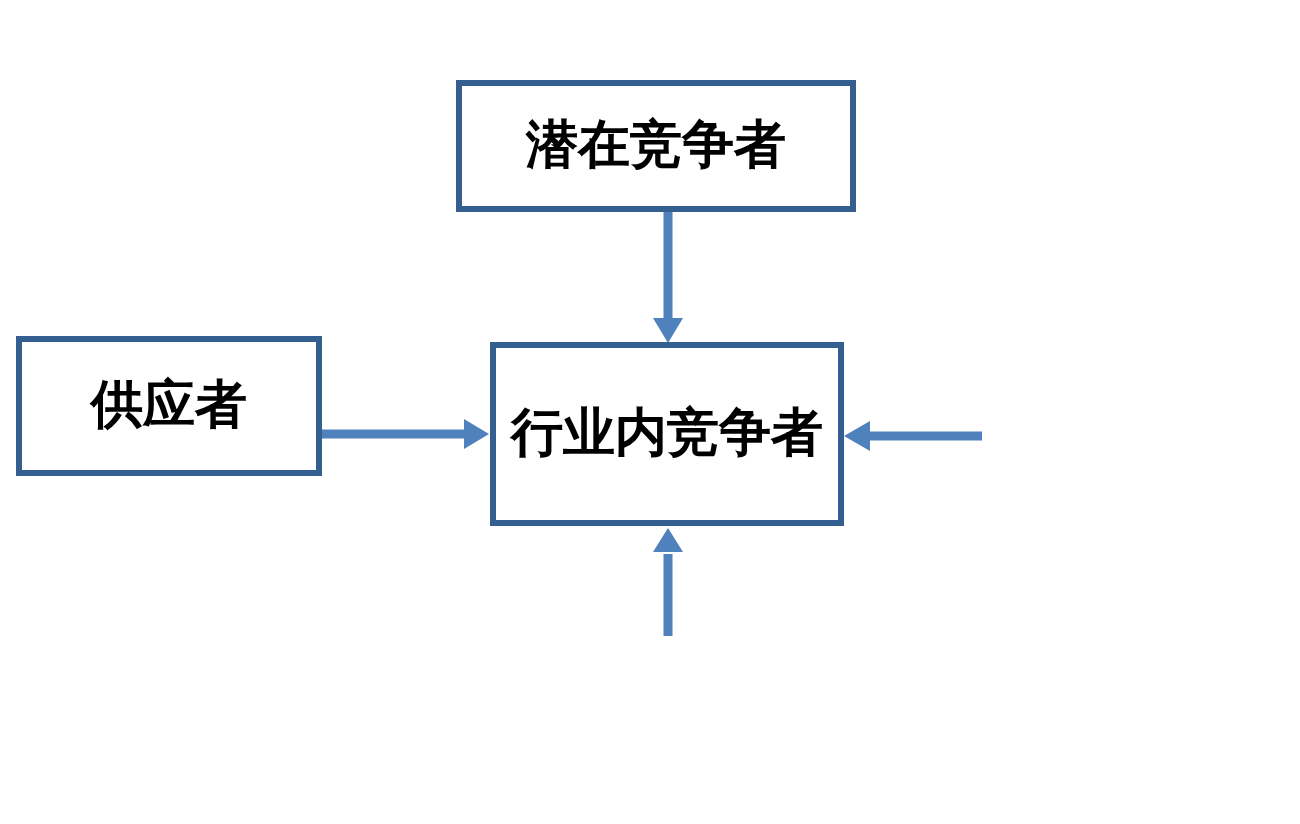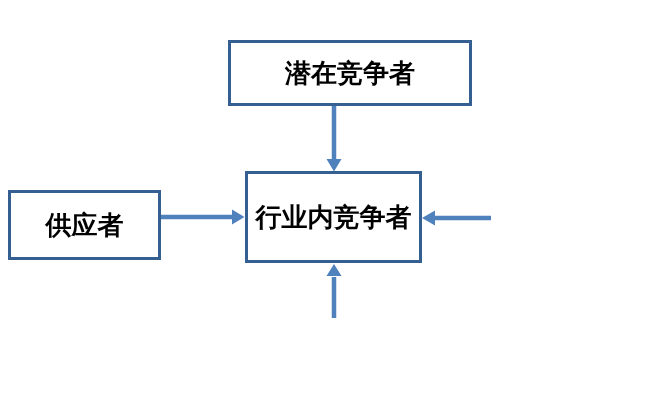--- a/index.html
+++ b/index.html
@@ -32,22 +32,22 @@
     align-items: center;
     justify-content: center;
   }
   .node-label {
     color: var(--text);
     font-weight: 700;
     font-size: 26px;
     line-height: 1;
     white-space: nowrap;
   }
-  .node-top    { left: 228px; top: 40px;  width: 244px; height: 66px; }
-  .node-left   { left: 8px;   top: 190px; width: 153px; height: 70px; }
+  .node-top    { left: 228px; top: 40px;  width: 200px; height: 66px; }
+  .node-left   { left: 8px;   top: 168px; width: 153px; height: 70px; }
   .node-center { left: 245px; top: 171px; width: 177px; height: 92px; }
   .node-right  { left: 492px; top: 185px; width: 143px; height: 69px; }
   .node-bottom { left: 258px; top: 319px; width: 155px; height: 60px; }
 </style>
 </head>
 <body>
 
 <div class="canvas">
 
   <svg class="arrows" viewBox="0 0 650 412" xmlns="http://www.w3.org/2000/svg">

